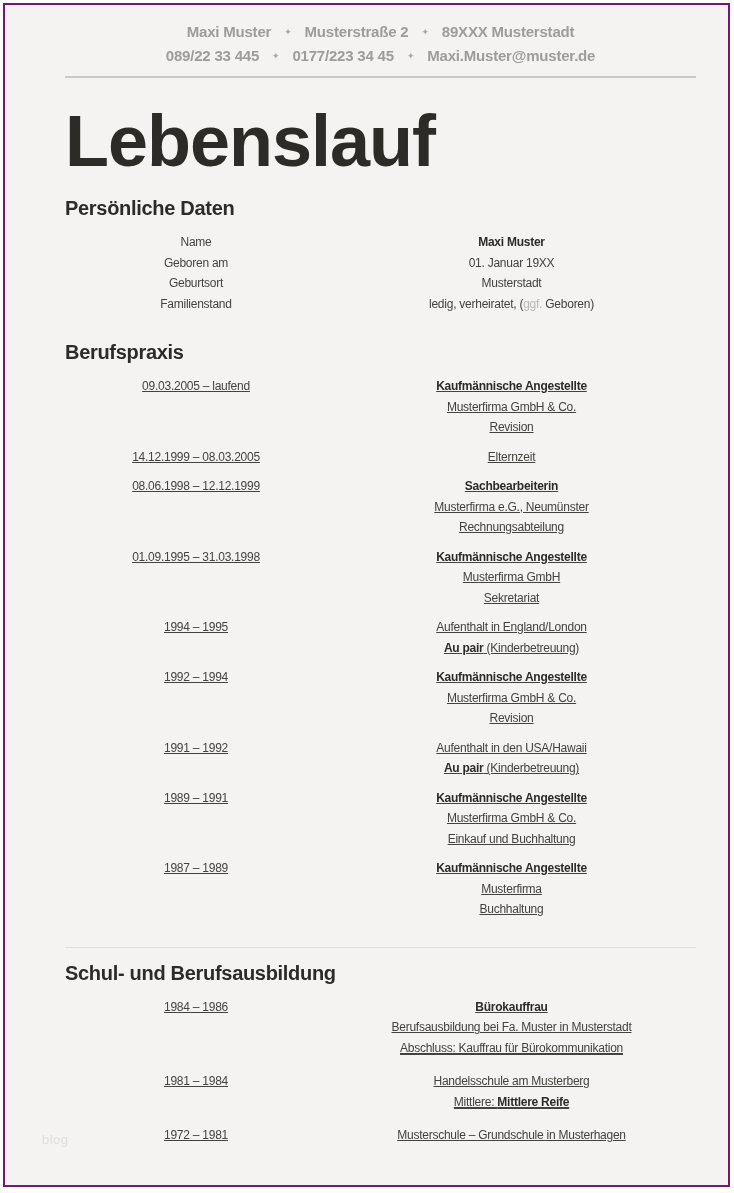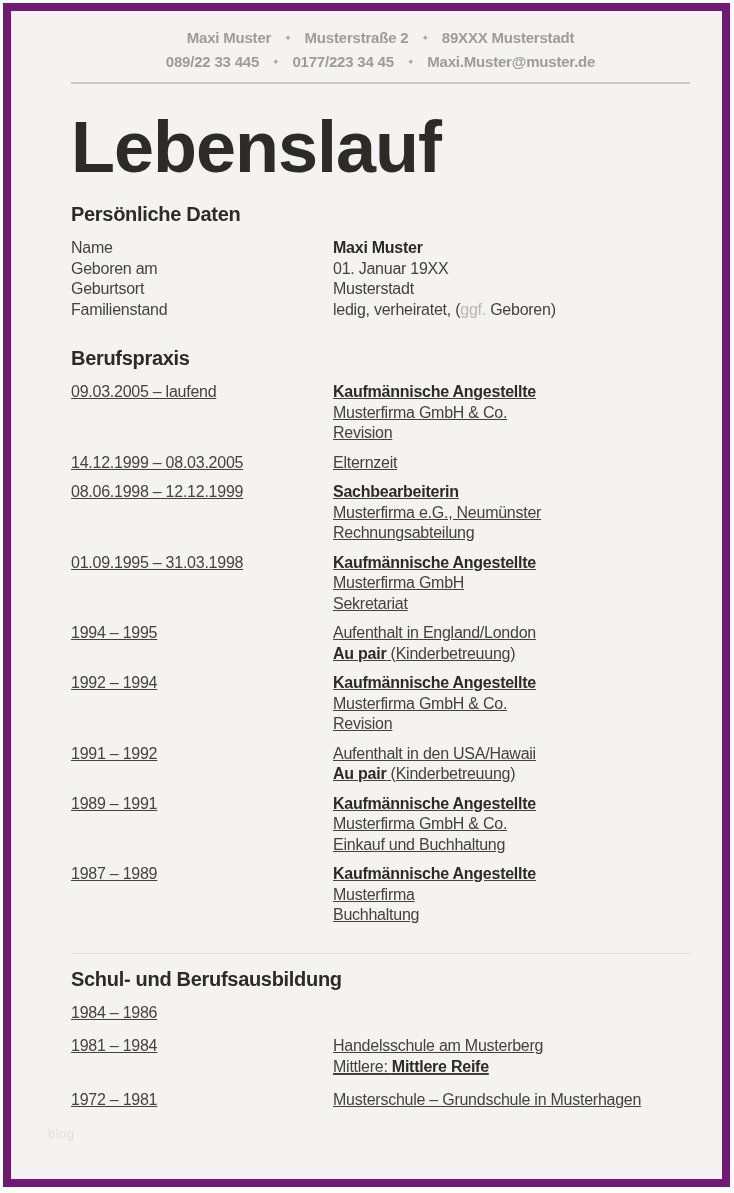--- a/index.html
+++ b/index.html
@@ -7,21 +7,21 @@
   body{
     width:734px;height:1193px;
     background:#fcfcfb;
     font-family:"Liberation Sans","DejaVu Sans",sans-serif;
     position:relative;
     -webkit-font-smoothing:antialiased;
   }
   .frame{
     position:absolute;
     top:3px;left:3px;right:4px;bottom:6px;
-    border:8px solid #701a75;
+    border:2px solid #701a75;
     background:#f4f3f1;
     overflow:hidden;
     box-sizing:border-box;
   }
   .content{
     padding:0 32px 0 60px;
   }
   
   .addr-header{
     margin-top:16px;
@@ -65,23 +65,24 @@
   .section.first{}
   .section-toprule{
     border:0;
     border-top:1px solid #dededc;
     margin:0 0 14px 0;
   }
   
   .row{
     display:grid;
     grid-template-columns:262px 1fr;
-    font-size:16px;
+    font-size:12px;
     letter-spacing:-0.25px;
     color:#44423e;
+    text-align:center;
   }
   .rows-tight .row{line-height:20.5px;}
   .rows-entries .row{margin-bottom:9px;text-decoration:underline;}
   .rows-entries.rows-edu .row{margin-bottom:13px;}
   .period{color:#45433f;line-height:20.5px;}
   .entry-body .line{line-height:20.5px;}
   .entry-body .line.underline{text-decoration:underline;text-underline-offset:2px;}
   span.b{font-weight:700;color:#2d2b27;}
   span.muted{color:#b8b8b6;}
   
@@ -210,20 +211,25 @@
           </div>
         </div>
     </section>
 
     <section class="section">
       <hr class="section-toprule">
       <h2 class="section-heading">Schul- und Berufsausbildung</h2>
       <div class="rows-entries rows-edu">
           <div class="row">
             <div class="period">1984 – 1986</div>
+            <div class="entry-body">
+              <div class="line"><span class="b">Bürokauffrau</span></div>
+              <div class="line"><span>Berufsausbildung bei Fa. Muster in Musterstadt</span></div>
+              <div class="line underline"><span>Abschluss: Kauffrau für Bürokommunikation</span></div>
+            </div>
           </div>
           <div class="row">
             <div class="period">1981 – 1984</div>
             <div class="entry-body">
               <div class="line"><span>Handelsschule am Musterberg</span></div>
               <div class="line underline"><span>Mittlere: </span><span class="b">Mittlere Reife</span></div>
             </div>
           </div>
           <div class="row">
             <div class="period">1972 – 1981</div>

